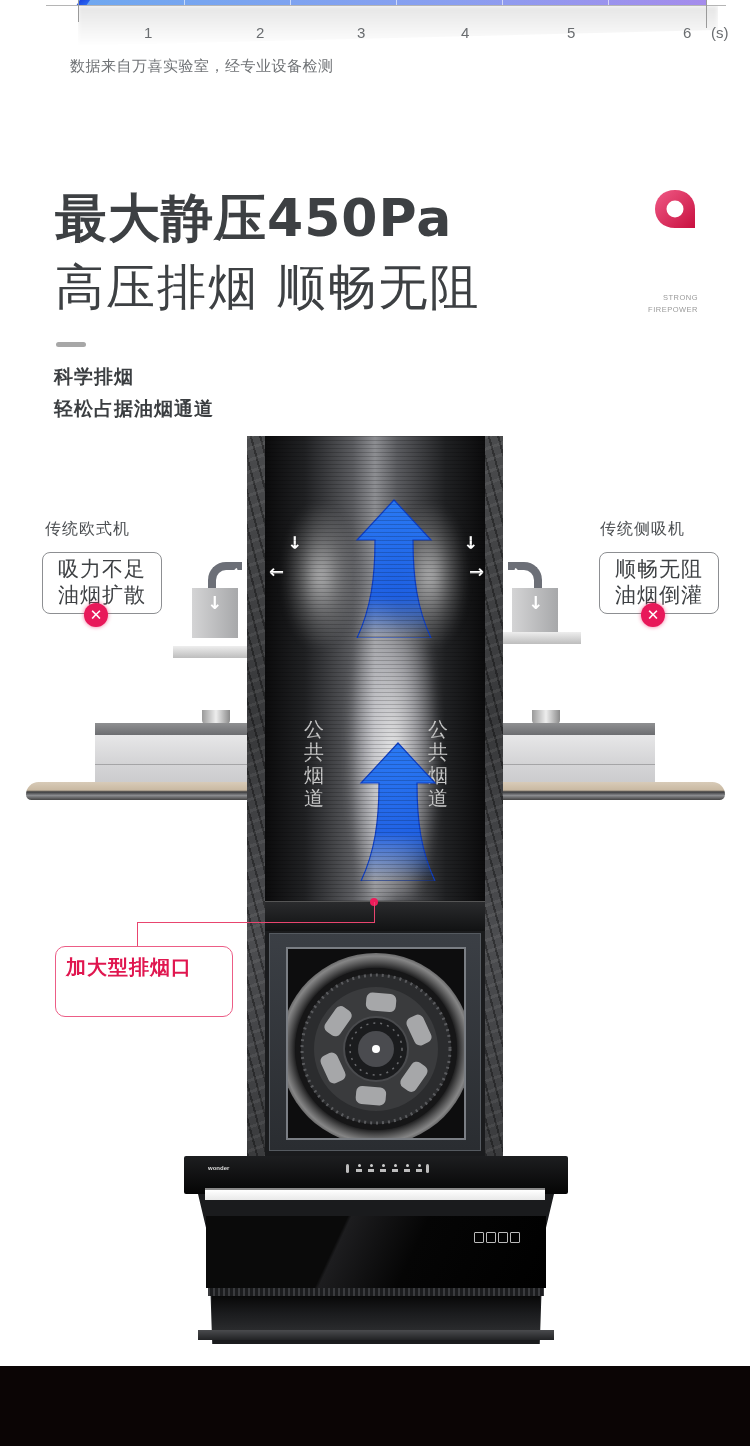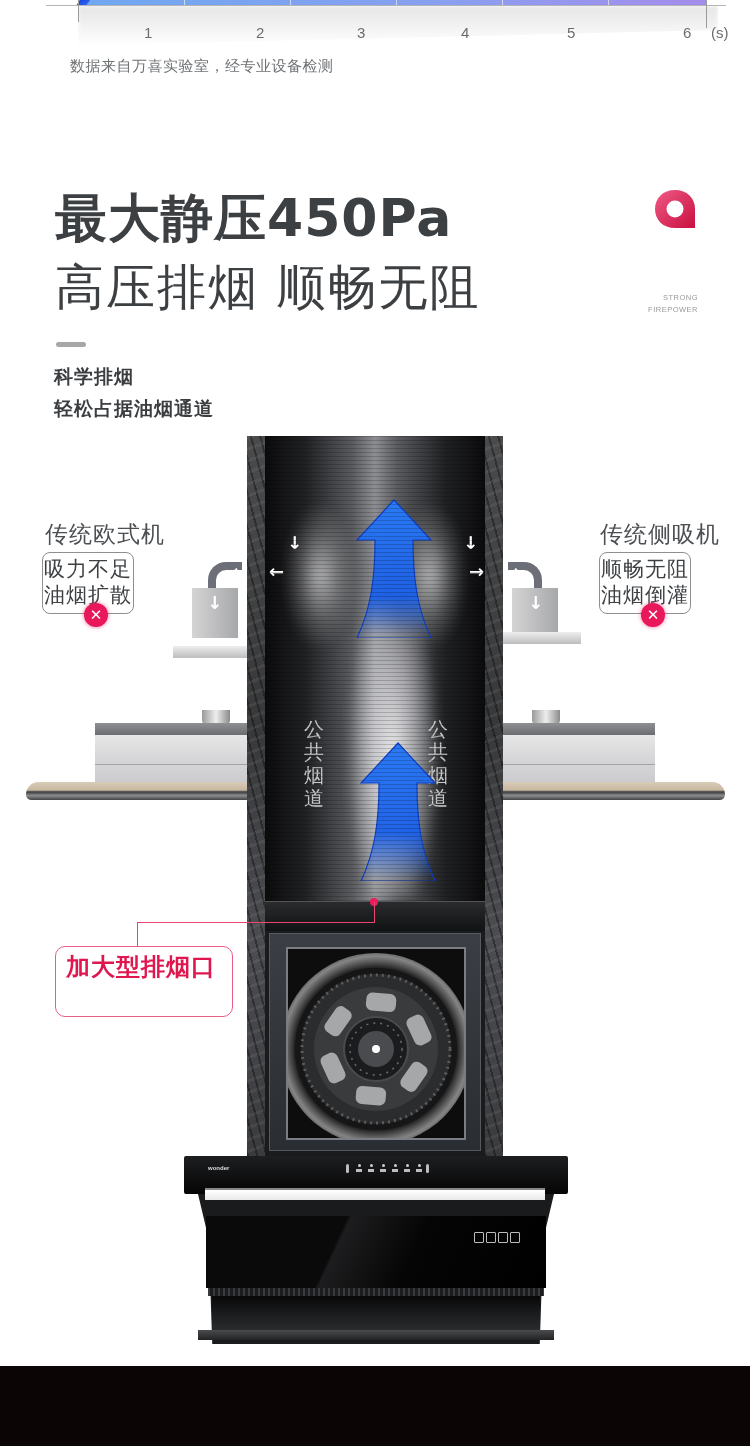--- a/index.html
+++ b/index.html
@@ -62,24 +62,24 @@
 
   .shaft-divider { position: absolute; left: 18px; top: 465px; width: 220px; height: 30px;
     background: linear-gradient(180deg, #2a2b2d, #111213); border-top: 1px solid #555; }
   .red-dot { position: absolute; left: 123px; top: 462px; width: 8px; height: 8px; border-radius: 50%; background: #ee1b5a; }
   .fan-frame { position: absolute; left: 22px; top: 497px; width: 212px; height: 218px;
     background: linear-gradient(180deg, #3b3f45, #2a2d31); border: 1px solid #555a60; }
   .fan-inner { position: absolute; left: 16px; top: 13px; width: 180px; height: 193px;
     background: #0d0d0e; border: 2px solid #7a7e84; overflow: hidden; }
 
   
-  .label { position: absolute; font-size: 23px; color: #4d5053; letter-spacing: 1px; }
+  .label { position: absolute; font-size: 16px; color: #4d5053; letter-spacing: 1px; }
   .label.left { left: 45px; top: 519px; }
   .label.right { left: 600px; top: 519px; }
-  .bubble { position: absolute; width: 92px; height: 62px; border: 1.5px solid #8d8f92; border-radius: 8px;
+  .bubble { position: absolute; width: 120px; height: 62px; border: 1.5px solid #8d8f92; border-radius: 8px;
     background: #fff; padding: 3px 0 0 0; text-align: center; }
   .bubble.left { left: 42px; top: 552px; }
   .bubble.right { left: 599px; top: 552px; }
   .bubble span { display: block; font-size: 21px; line-height: 26px; color: #3e4144; letter-spacing: 1px; }
   .x-badge { position: absolute; width: 24px; height: 24px; border-radius: 50%; background: #e8185a;
     color: #fff; font-size: 15px; font-weight: bold; line-height: 24px; text-align: center;
     box-shadow: 0 0 4px rgba(232,24,90,0.6); }
   .x-badge.left { left: 84px; top: 603px; }
   .x-badge.right { left: 641px; top: 603px; }
 
@@ -102,21 +102,21 @@
     background: linear-gradient(90deg, #9a9a9a, #eeeeee, #8a8a8a); }
   .cooktop { position: absolute; height: 5px; width: 48px; background: #1a1a1a; }
 
   
   .callout-line { position: absolute; border-color: #e8456f; border-style: solid; }
   .callout-v1 { left: 374px; top: 902px; width: 0; height: 21px; border-width: 0 0 0 1.5px; }
   .callout-h { left: 137px; top: 922px; width: 238px; height: 0; border-width: 1.5px 0 0 0; }
   .callout-v2 { left: 137px; top: 922px; width: 0; height: 26px; border-width: 0 0 0 1.5px; }
   .callout { position: absolute; left: 55px; top: 946px; width: 178px; height: 71px; border: 1.5px solid #ec5d86;
     border-radius: 10px; background: #fff; padding: 6px 0 0 10px; }
-  .callout span { display: block; font-size: 24px; line-height: 29px; font-weight: bold; color: #e0164f; letter-spacing: 1px; }
+  .callout span { display: block; font-size: 20px; line-height: 29px; font-weight: bold; color: #e0164f; letter-spacing: 1px; }
 
   
   .hood-top { position: absolute; left: 184px; top: 1156px; width: 384px; height: 38px;
     background: linear-gradient(180deg, #1d1e20, #050505); border-radius: 2px; }
   .hood-brand { position: absolute; left: 24px; top: 9px; font-size: 6px; color: #ddd; font-family: "Liberation Sans", sans-serif; font-weight: bold; }
   .ctrl-row { position: absolute; left: 162px; top: 6px; height: 16px; }
   .ctrl { position: absolute; top: 0; width: 10px; text-align: center; }
   .ctrl .dot { display: block; width: 3px; height: 3px; border-radius: 50%; background: #cfcfcf; margin: 2px auto 2px; }
   .ctrl .t { display: block; font-size: 3px; color: #cfcfcf; height: 3px; background: #bdbdbd; width: 6px; margin: 0 auto; }
   .ctrl-pill { position: absolute; top: 2px; width: 3px; height: 9px; background: #bdbdbd; border-radius: 2px; }

